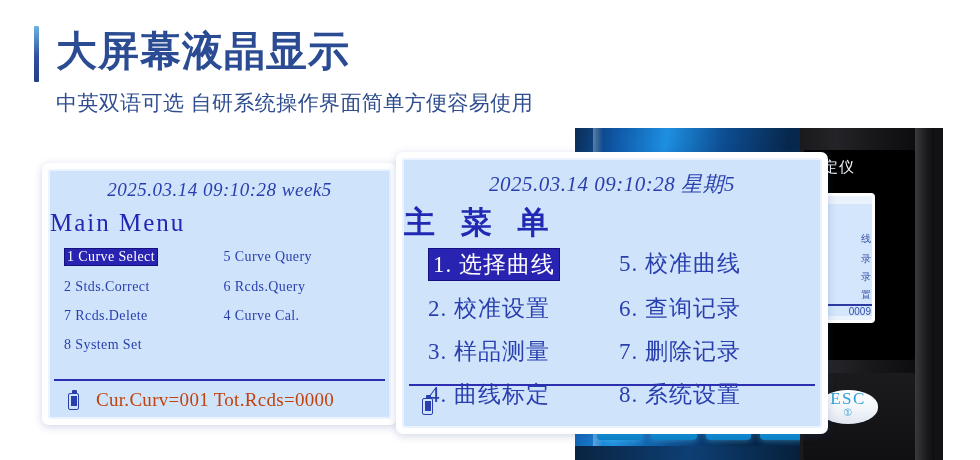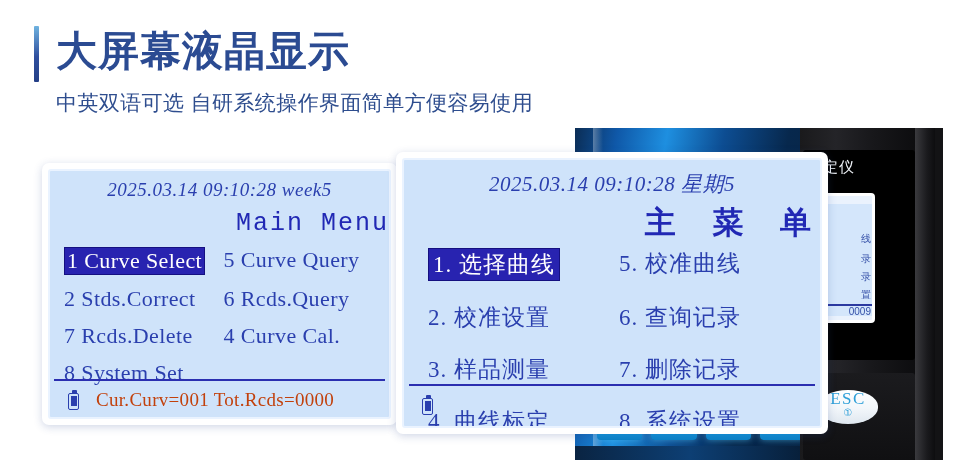--- a/index.html
+++ b/index.html
@@ -237,24 +237,24 @@
     top: 8px;
     text-align: center;
     white-space: nowrap;
     color: #2a3fae;
     font-family: "Liberation Serif", "DejaVu Serif", serif;
     font-style: italic;
   }
   .lcd-heading {
     position: absolute;
     left: 0; right: 0;
-    text-align: right;
+    text-align: left;
     white-space: nowrap;
     color: #2128b4;
-    font-family: Liberation Mono, monospace;
+    font-family: Liberation Serif, serif;
   }
   .lcd-menu {
     position: absolute;
     display: grid;
     grid-template-columns: 1fr 1fr;
   }
   .lcd-item {
     color: #2a3fae;
     white-space: nowrap;
     font-family: "Liberation Serif", "DejaVu Serif", serif;
@@ -310,41 +310,41 @@
     z-index: 5;
   }
   #lcd-en .lcd-statusline { font-size: 19px; letter-spacing: .5px; }
   #lcd-en .lcd-heading { top: 38px; font-size: 25px; letter-spacing: 2px; }
   #lcd-en .lcd-menu {
     left: 14px; right: 6px;
     top: 76px;
     row-gap: 11px;
     column-gap: 0px;
   }
-  #lcd-en .lcd-item { font-size: 22px; letter-spacing: .4px; }
+  #lcd-en .lcd-item { font-size: 14px; letter-spacing: .4px; }
   #lcd-en .lcd-divider { left: 4px; right: 4px; top: 208px; }
   #lcd-en .lcd-footer { left: 46px; top: 218px; font-size: 19px; letter-spacing: .3px; }
   #lcd-en .batt { left: 18px; top: 222px; }
 
   
   #lcd-cn {
     left: 396px;
     top: 152px;
     width: 432px;
     height: 282px;
     z-index: 9;
   }
   #lcd-cn .lcd-statusline { font-size: 21px; letter-spacing: .5px; top: 10px; }
   #lcd-cn .lcd-heading {
     top: 42px; font-size: 31px; font-weight: bold; letter-spacing: 9px;
   }
   #lcd-cn .lcd-menu {
     left: 24px; right: 10px;
     top: 88px;
-    row-gap: 21px;
+    row-gap: 12px;
   }
   #lcd-cn .lcd-item { font-size: 23px; letter-spacing: 1px; }
   #lcd-cn .lcd-item .hl { padding: 0 4px; }
   #lcd-cn .lcd-divider { left: 5px; right: 5px; top: 224px; }
   #lcd-cn .lcd-footer { left: 58px; top: 234px; font-size: 22px; }
   #lcd-cn .batt { left: 18px; top: 238px; }
 </style>
 </head>
 <body>
 

